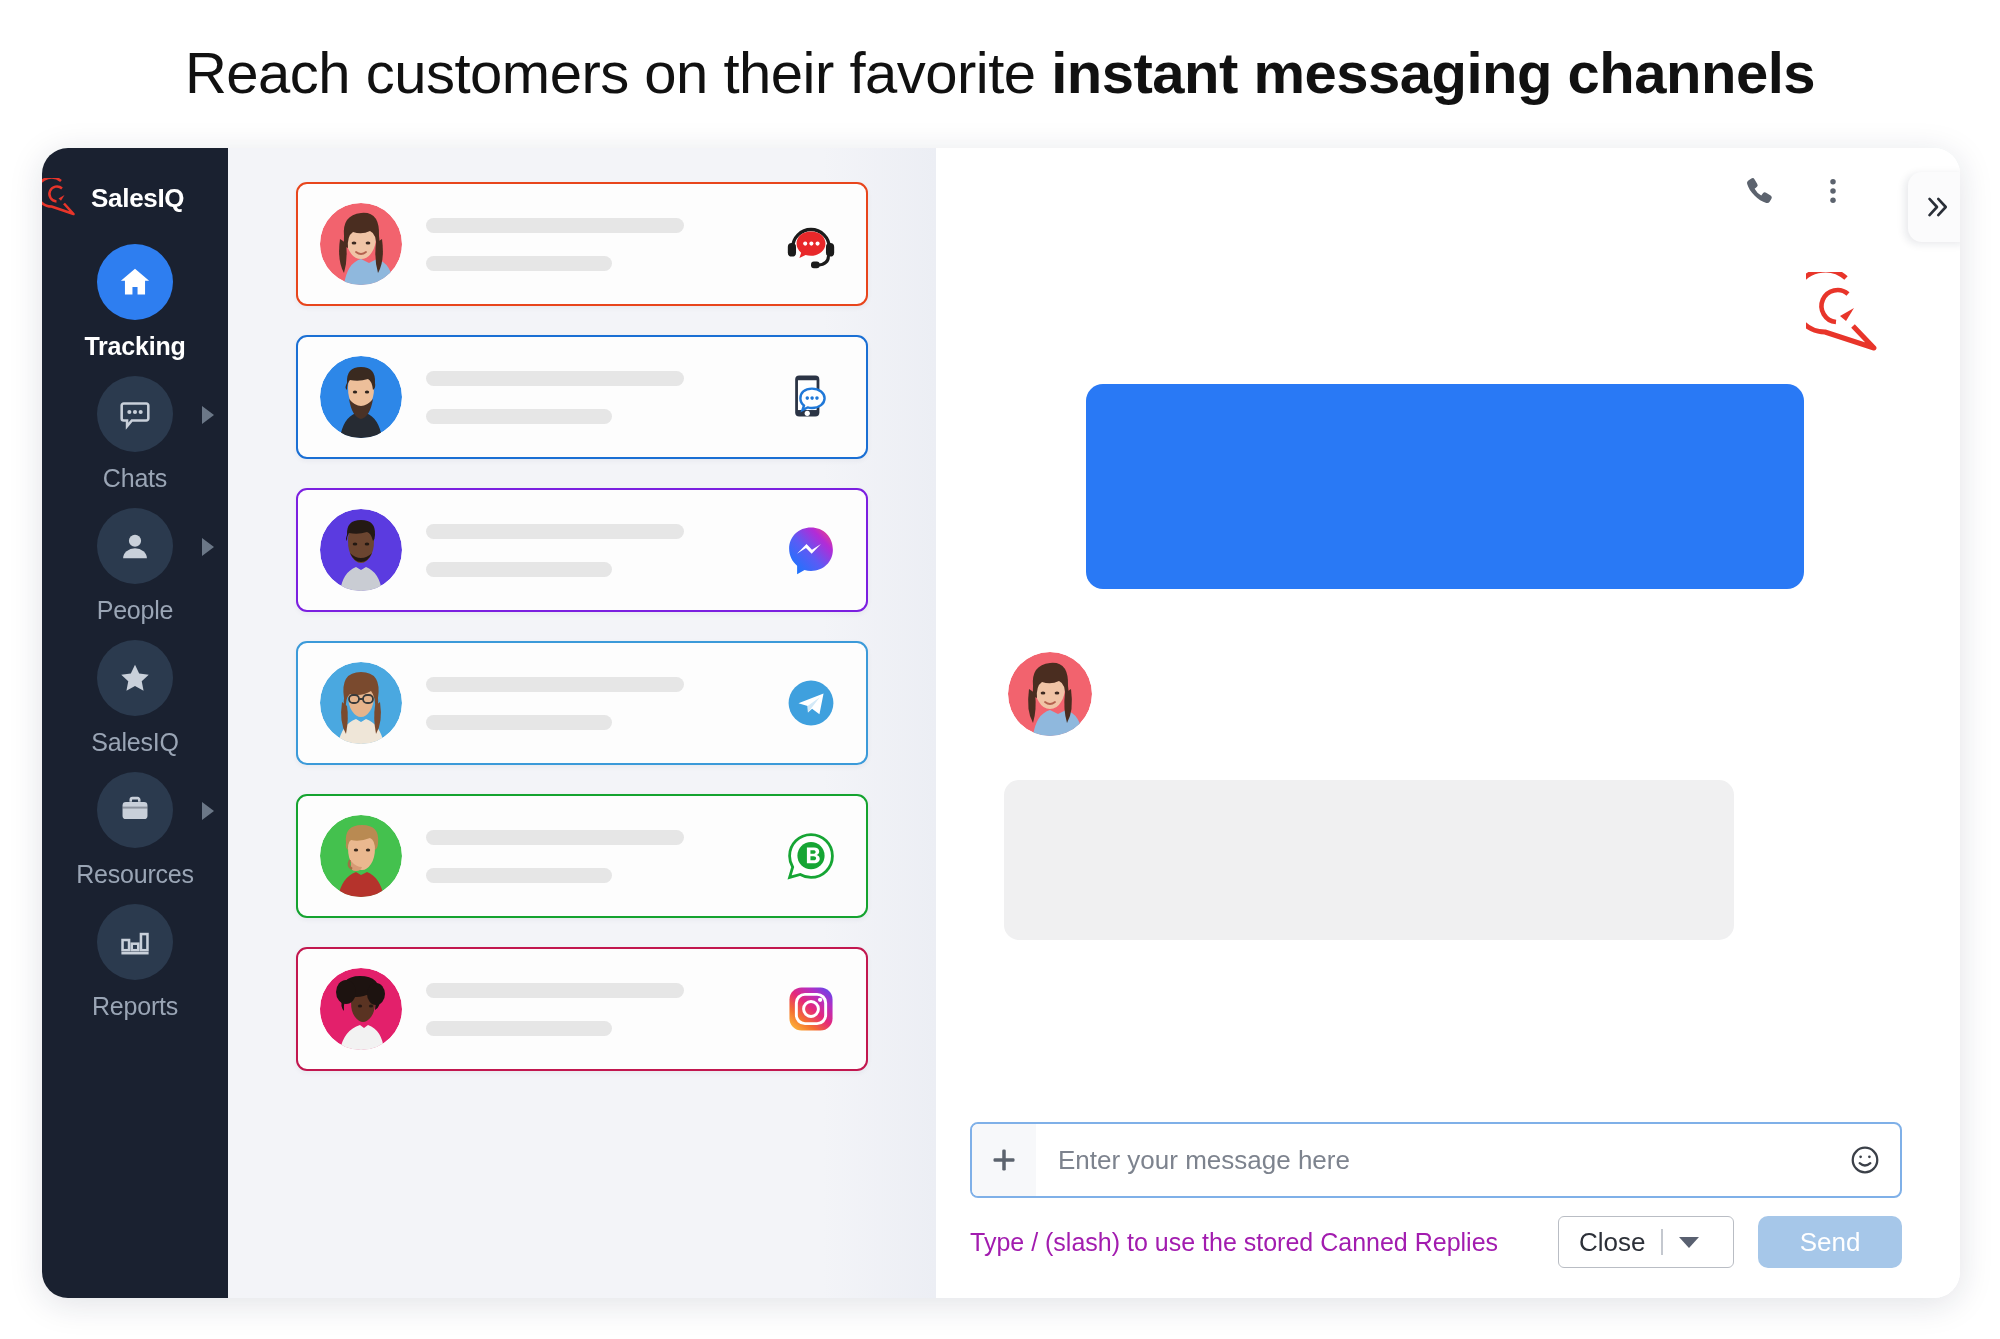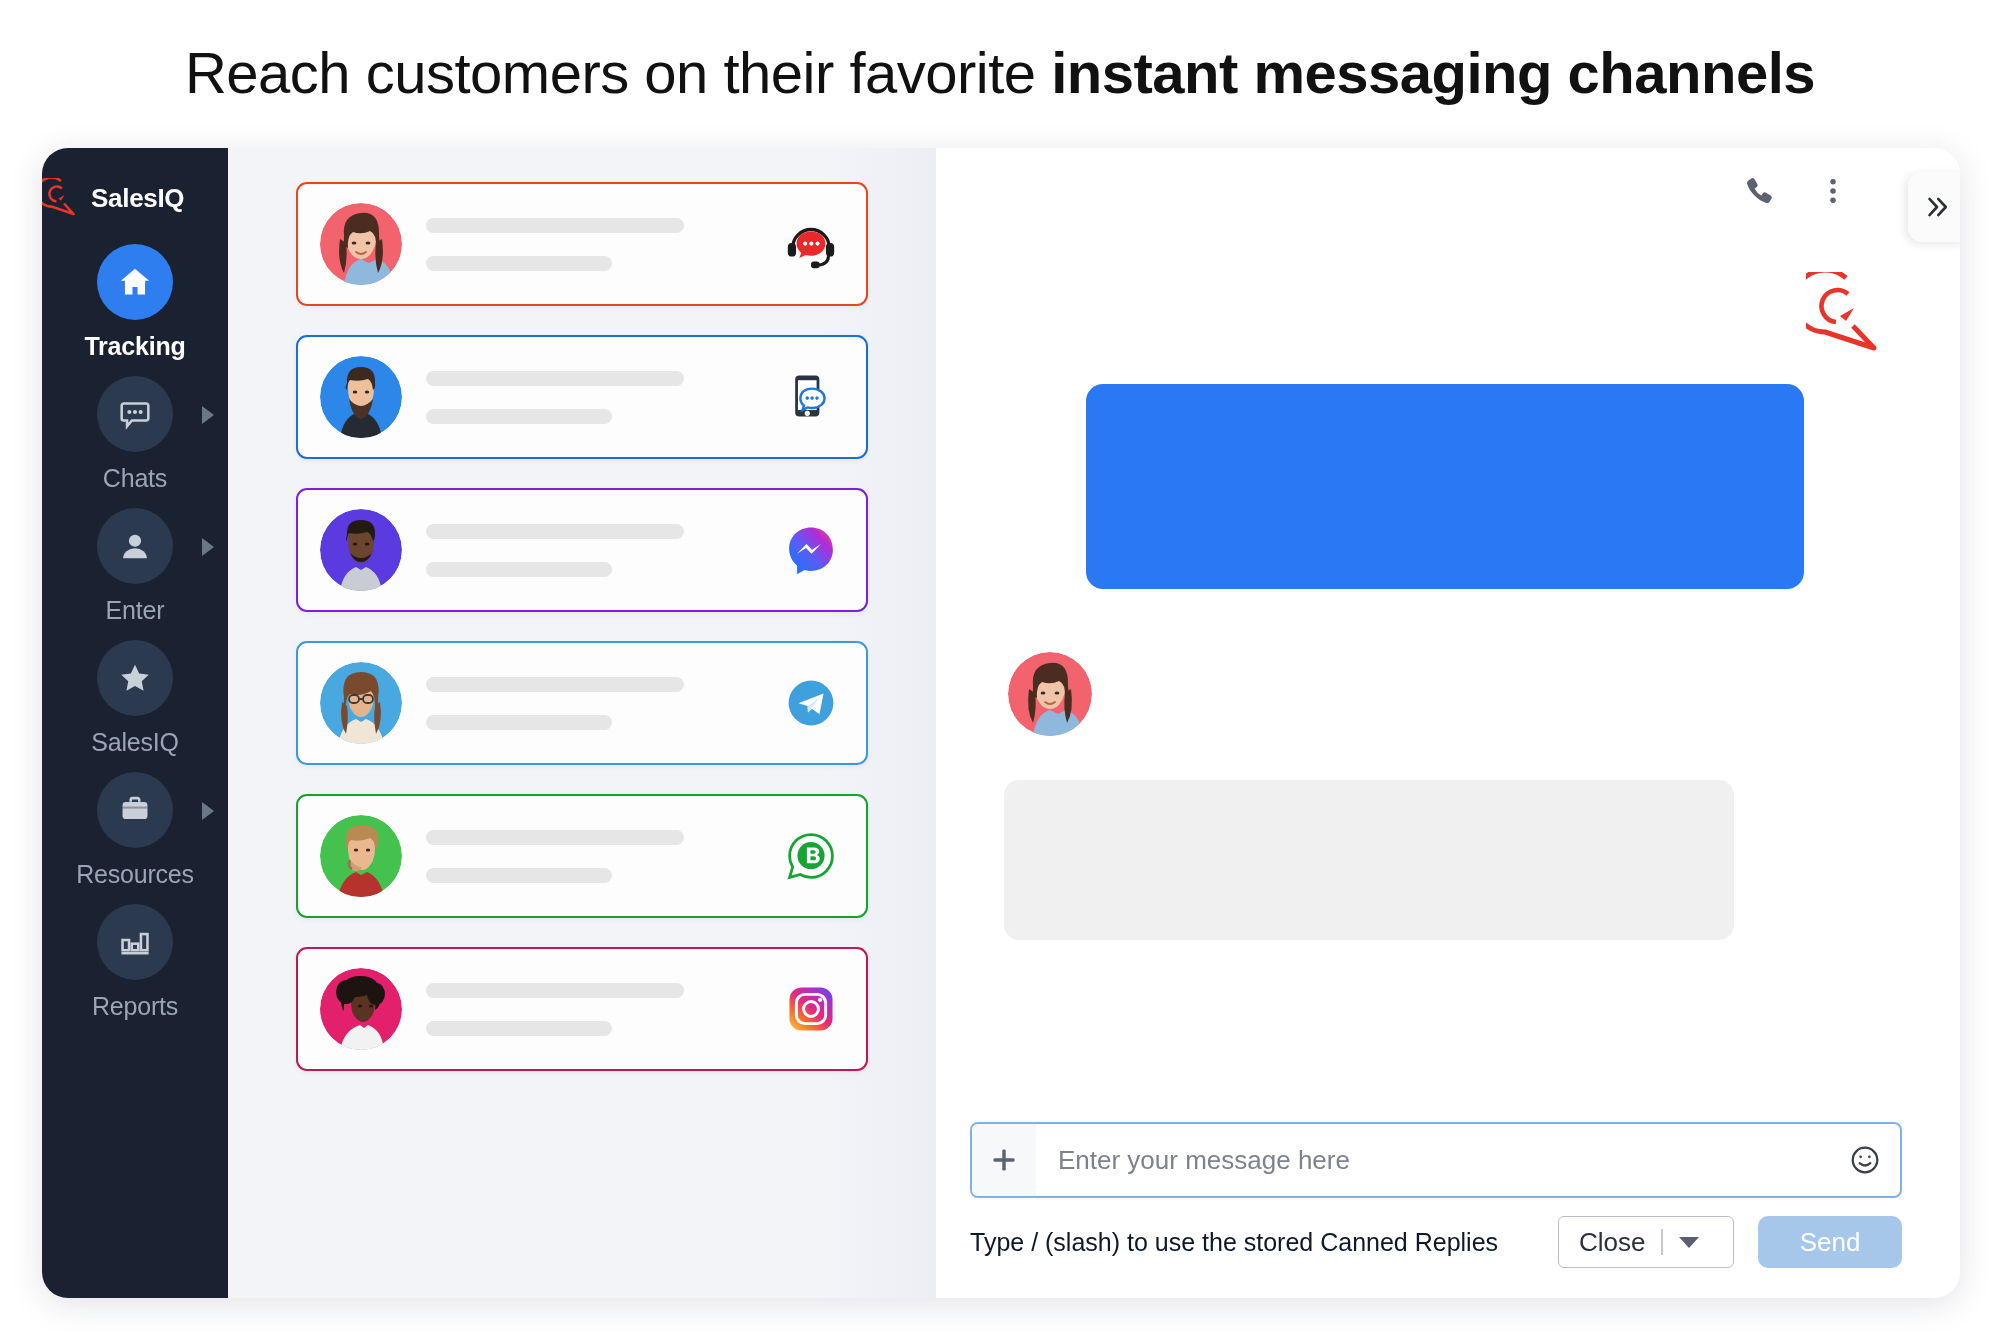--- a/index.html
+++ b/index.html
@@ -252,21 +252,21 @@
     cursor: pointer; flex: 0 0 70px;
   }
   .composer-foot {
     margin-top: 18px;
     display: flex;
     align-items: center;
     height: 52px;
   }
   .canned-hint {
     font-size: 25px;
-    color: #0f172a;
+    color: #a21caf;
     flex: 1 1 auto;
   }
   .close-select {
     height: 52px;
     min-width: 176px;
     border: 1.5px solid #b9bdc4;
     border-radius: 6px;
     background: #ffffff;
     display: flex; align-items: center;
     padding: 0 14px 0 20px;
@@ -340,21 +340,21 @@
         <span class="nav-caret"></span>
       </div>
 
       <div class="nav-item">
         <span class="nav-bubble">
           <svg viewBox="0 0 24 24" width="34" height="34" fill="#c9d0da">
             <circle cx="12" cy="8.3" r="4.3"></circle>
             <path d="M3.6 20.6 a8.4 7 0 0 1 16.8 0 Z"></path>
           </svg>
         </span>
-        <span class="nav-label">Enter</span>
+        <span class="nav-label">People</span>
         <span class="nav-caret"></span>
       </div>
 
       <div class="nav-item">
         <span class="nav-bubble">
           <svg viewBox="0 0 24 24" width="34" height="34" fill="#c9d0da">
             <path d="M12 2.6 l2.95 6.2 6.75 .85 -4.95 4.65 1.3 6.7 -6.05 -3.35 -6.05 3.35 1.3 -6.7 -4.95 -4.65 6.75 -.85 Z"></path>
           </svg>
         </span>
         <span class="nav-label">SalesIQ</span>

